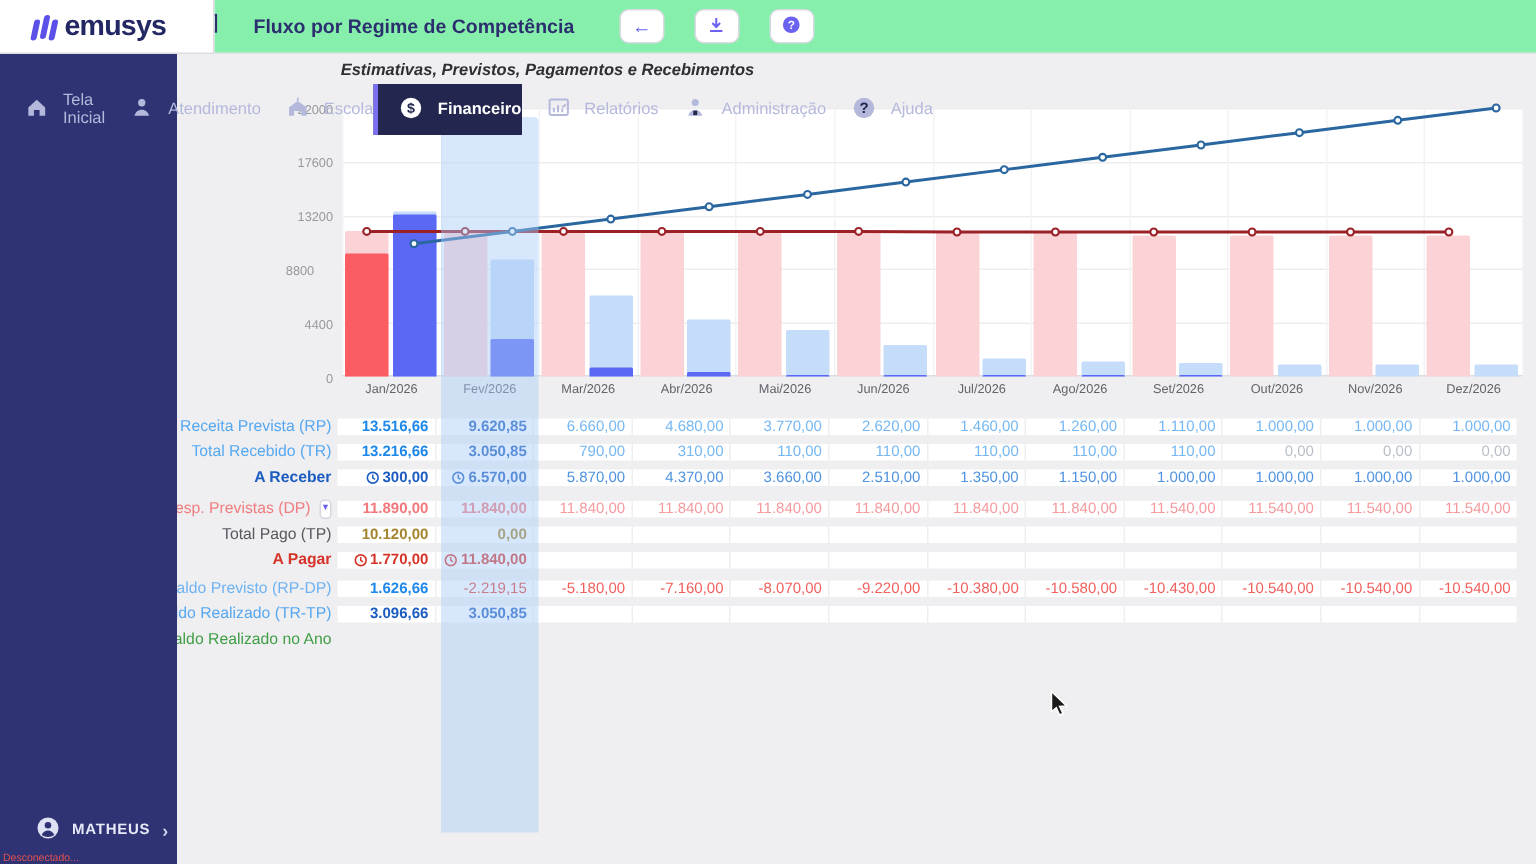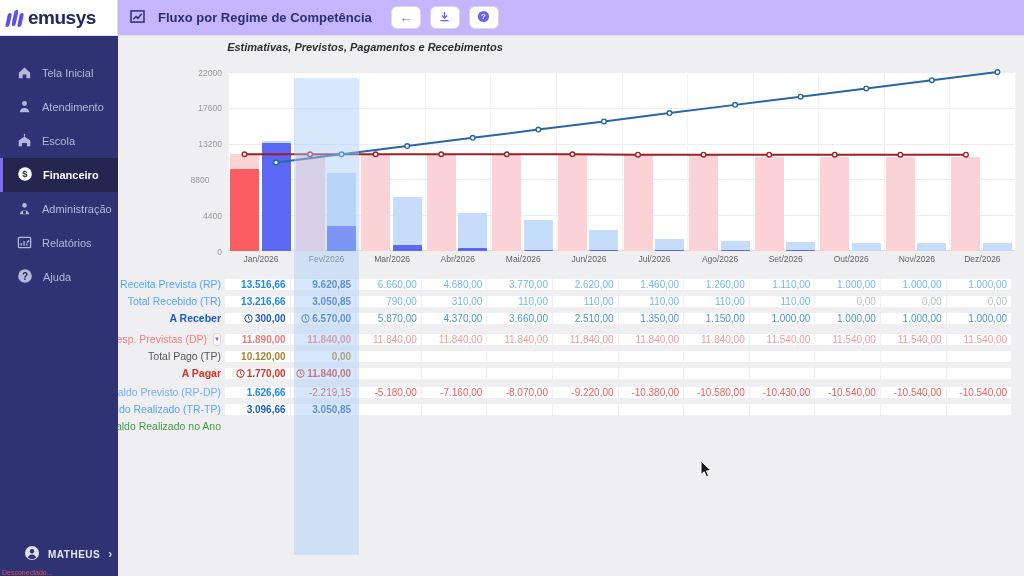--- a/index.html
+++ b/index.html
@@ -1,37 +1,37 @@
 <!DOCTYPE html>
 <html><head>
 <meta charset="utf-8">
 <style>
   html,body{margin:0;padding:0}
   body{width:1024px;height:576px;overflow:hidden;background:#efeff1;font-family:"Liberation Sans",sans-serif;position:relative}
   #app{position:absolute;left:0;top:0;width:1024px;height:576px}
 
   
   .sidebar{position:absolute;left:0;top:0;width:118px;height:576px;background:#2f3373;z-index:10}
-  .logo{position:absolute;left:0;top:0;width:118px;height:36px;background:#fff;border-right:1px solid #dcdce2;border-bottom:1px solid #dcdce2;display:flex;align-items:center;gap:5px;padding-left:7px;box-sizing:border-box}
+  .logo{position:absolute;left:0;top:0;width:143px;height:36px;background:#fff;border-right:1px solid #dcdce2;border-bottom:1px solid #dcdce2;display:flex;align-items:center;gap:5px;padding-left:22px;box-sizing:border-box}
   .logo-bars{display:flex;gap:2px;transform:skewX(-12deg)}
   .logo-bars i{display:block;width:4px;border-radius:2px;background:#5b51e8}
   .logo-bars i:nth-child(1){height:14px;margin-top:4px}
   .logo-bars i:nth-child(2){height:16px;margin-top:1px}
   .logo-bars i:nth-child(3){height:14px;margin-top:4px}
   .brand{font-size:19px;font-weight:bold;color:#232763;letter-spacing:-.5px}
-  nav{position:absolute;top:56px;left:0;right:0;display:flex;flex-direction:column}
+  nav{position:absolute;top:56px;left:0;right:0;display:flex;flex-direction:row}
   .nav-item{height:34px;display:flex;align-items:center;gap:10px;padding-left:14px;color:#b4b9dc;font-size:11px;cursor:pointer;border-left:3px solid transparent;box-sizing:border-box}
   .nav-item svg{flex:0 0 auto}
   .nav-item.sel{background:#23274f;color:#fff;border-left-color:#7a6ff2;font-weight:bold}
   .user-row{position:absolute;bottom:13px;left:0;right:0;display:flex;align-items:center;gap:8px;padding:0 24px;color:#e6e9f8;font-size:10px;font-weight:bold;letter-spacing:.5px}
   .user-chevron{margin-left:auto;font-size:12px;color:#cfd3ee}
   .conn-status{position:absolute;bottom:0;left:2px;font-size:7px;color:#e05252}
 
   
-  .topbar{position:absolute;left:118px;top:0;width:906px;height:36px;background:#c4b5fd;border-bottom:1px solid #e3e3e6;display:flex;align-items:center;box-sizing:border-box;padding:0 12px;gap:9px;z-index:5}
+  .topbar{position:absolute;left:118px;top:0;width:906px;height:36px;background:#86efac;border-bottom:1px solid #e3e3e6;display:flex;align-items:center;box-sizing:border-box;padding:0 12px;gap:20px;z-index:5}
   .tb-title{font-size:13px;font-weight:bold;color:#2b2f6e;margin:0 10px 0 4px;white-space:nowrap}
   .icon-btn{width:30px;height:23px;border:1px solid #d9d9e2;border-radius:6px;background:#fff;display:flex;align-items:center;justify-content:center;color:#6b63f0;cursor:pointer;box-sizing:border-box}
   .back-glyph{font-size:13px;line-height:1;color:#6b63f0}
   .btn-plano{height:23px;background:#6e66f1;color:#fff;font-size:10.5px;font-weight:bold;border:none;border-radius:5px;padding:0 11px;display:flex;align-items:center;gap:5px;cursor:pointer;margin-left:4px}
   .years{margin-left:auto;display:flex;gap:5px}
   .year{width:45px;height:18px;font-size:9.5px;color:#4a4a52;background:#fff;border:1px solid #d4d4dc;border-radius:3px;display:flex;align-items:center;justify-content:center;font-weight:bold;cursor:pointer;box-sizing:border-box}
   .year.sel{background:#d4d4f9;color:#5a52e8;border-color:#d4d4f9}
 
   
   #chart-title{position:absolute;left:120px;top:41px;width:490px;text-align:center;font-size:11px;font-weight:bold;font-style:italic;color:#2e2e33;z-index:1}
@@ -109,32 +109,32 @@
         </div>
         <div class="nav-item sel">
           <span><svg width="16" height="16" viewBox="0 0 16 16">
               <circle cx="8" cy="8" r="6.8" fill="currentColor"></circle>
               <text x="8" y="11.4" font-size="9.5" text-anchor="middle" fill="#23274f" font-weight="bold" font-family="Liberation Sans,sans-serif">$</text>
             </svg></span>
           <span>Financeiro</span>
         </div>
         <div class="nav-item">
           <span><svg width="15" height="15" viewBox="0 0 16 16">
+              <rect x="1.5" y="2.5" width="13" height="11" rx="1" fill="none" stroke="currentColor" stroke-width="1.4"></rect>
+              <path d="M4.5 11.5V8.5M7.5 11.5v-5M10.5 11.5V9M13 6l-2.5 2" stroke="currentColor" stroke-width="1.4"></path>
+            </svg></span>
+          <span>Relatórios</span>
+        </div>
+        <div class="nav-item">
+          <span><svg width="15" height="15" viewBox="0 0 16 16">
               <circle cx="8" cy="4.6" r="2.5" fill="currentColor"></circle>
               <path d="M3 14c.6-2.7 2.5-4.1 5-4.1s4.4 1.4 5 4.1z" fill="currentColor"></path>
               <rect x="6.6" y="10.4" width="2.8" height="3.2" fill="#23274f"></rect>
             </svg></span>
           <span>Administração</span>
-        </div>
-        <div class="nav-item">
-          <span><svg width="15" height="15" viewBox="0 0 16 16">
-              <rect x="1.5" y="2.5" width="13" height="11" rx="1" fill="none" stroke="currentColor" stroke-width="1.4"></rect>
-              <path d="M4.5 11.5V8.5M7.5 11.5v-5M10.5 11.5V9M13 6l-2.5 2" stroke="currentColor" stroke-width="1.4"></path>
-            </svg></span>
-          <span>Relatórios</span>
         </div>
         <div class="nav-item">
           <span><svg width="16" height="16" viewBox="0 0 16 16">
               <circle cx="8" cy="8" r="6.8" fill="currentColor"></circle>
               <text x="8" y="11.6" font-size="10" text-anchor="middle" fill="#23274f" font-weight="bold" font-family="Liberation Sans,sans-serif">?</text>
             </svg></span>
           <span>Ajuda</span>
         </div>
       </nav>
     <div class="user-row">

